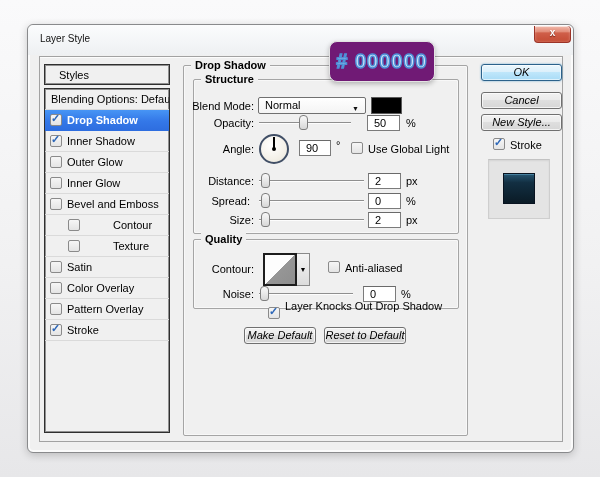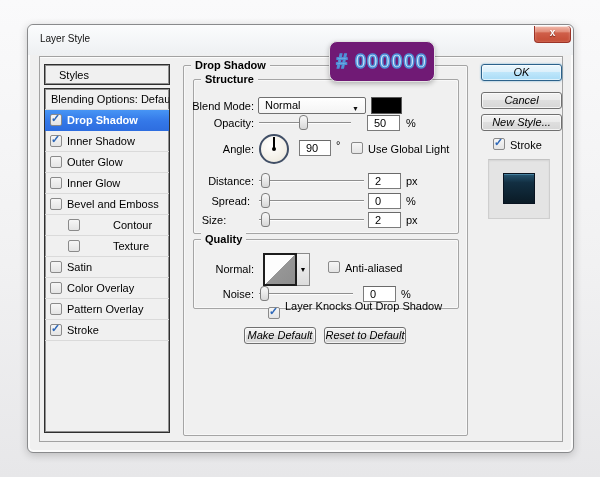--- a/index.html
+++ b/index.html
@@ -255,32 +255,32 @@
   <span class="unit" style="left:378px;top:150px;">px</span>
 
   <span class="flabel" style="left:142px;top:170px;width:80px;">Spread:</span>
   <div class="slider" style="left:231px;top:168px;width:105px;">
     <div class="track"></div>
     <div class="knob" style="left: 6%;"></div>
   </div>
   <div class="field" style="left:340px;top:168px;">0</div>
   <span class="unit" style="left:378px;top:170px;">%</span>
 
-  <span class="flabel" style="left:146px;top:189px;width:80px;text-align:center;">Size:</span>
+  <span class="flabel" style="left:146px;top:189px;width:80px;">Size:</span>
   <div class="slider" style="left:231px;top:187px;width:105px;">
     <div class="track"></div>
     <div class="knob" style="left: 6%;"></div>
   </div>
   <div class="field" style="left:340px;top:187px;">2</div>
   <span class="unit" style="left:378px;top:189px;">px</span>
 
   <div class="groupbox" style="left:165px;top:214px;width:264px;height:68px;">
     <span class="legend">Quality</span>
   </div>
-  <span class="flabel" style="left:146px;top:238px;width:80px;">Normal:</span>
+  <span class="flabel" style="left:146px;top:238px;width:80px;">Contour:</span>
   <div class="contour-thumb" style="left:235px;top:228px;"></div>
   <div class="contour-arrow" style="left:269px;top:228px;">
     <span>▼</span>
   </div>
   <span class="checkbox cb-abs" style="left:300px;top:236px;"></span>
   <span class="cb-label" style="left:317px;top:237px;">Anti-aliased</span>
 
   <span class="flabel" style="left:146px;top:263px;width:80px;">Noise:</span>
   <div class="slider" style="left:231px;top:261px;width:94px;">
     <div class="track"></div>

